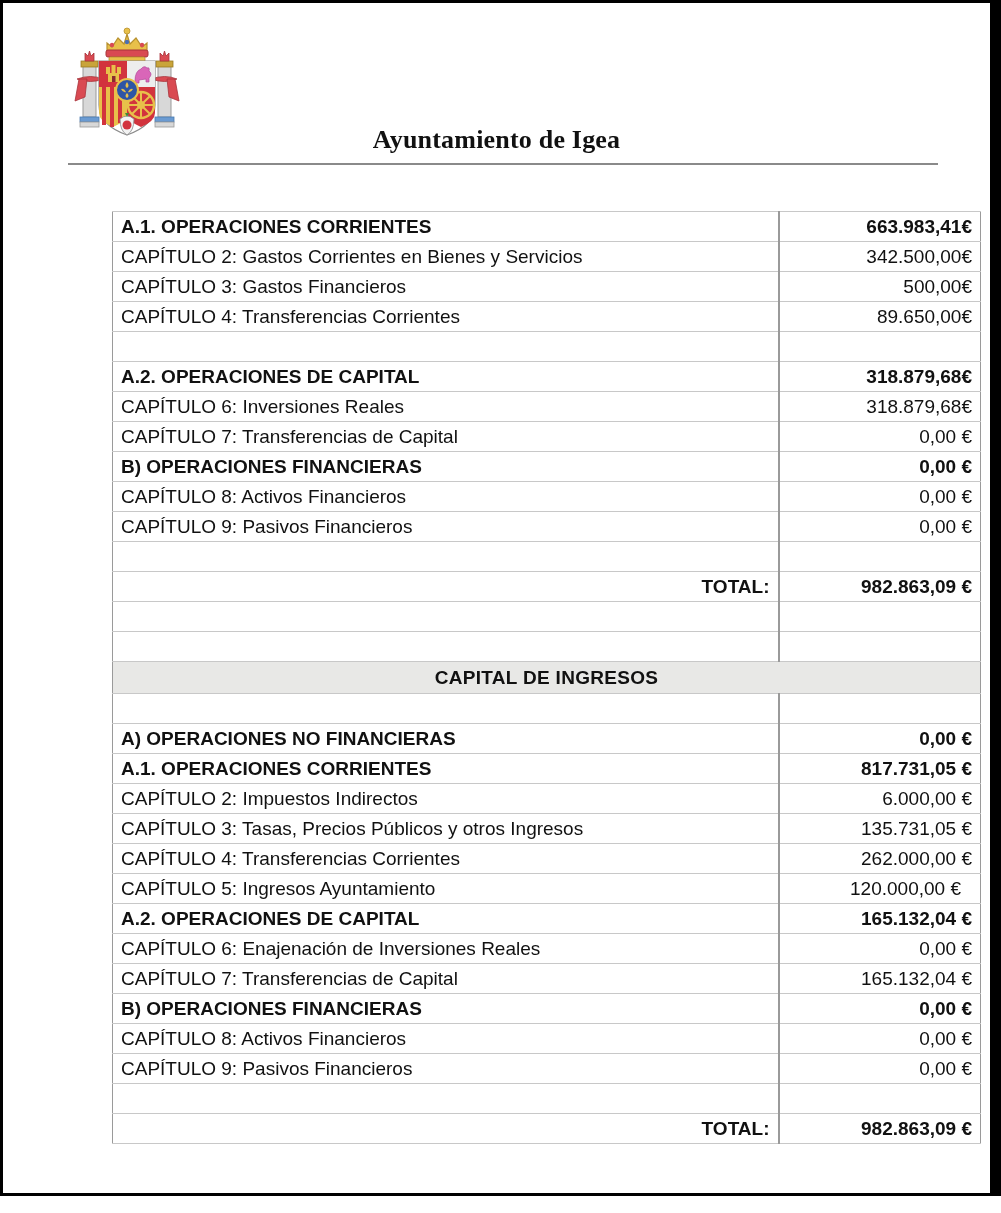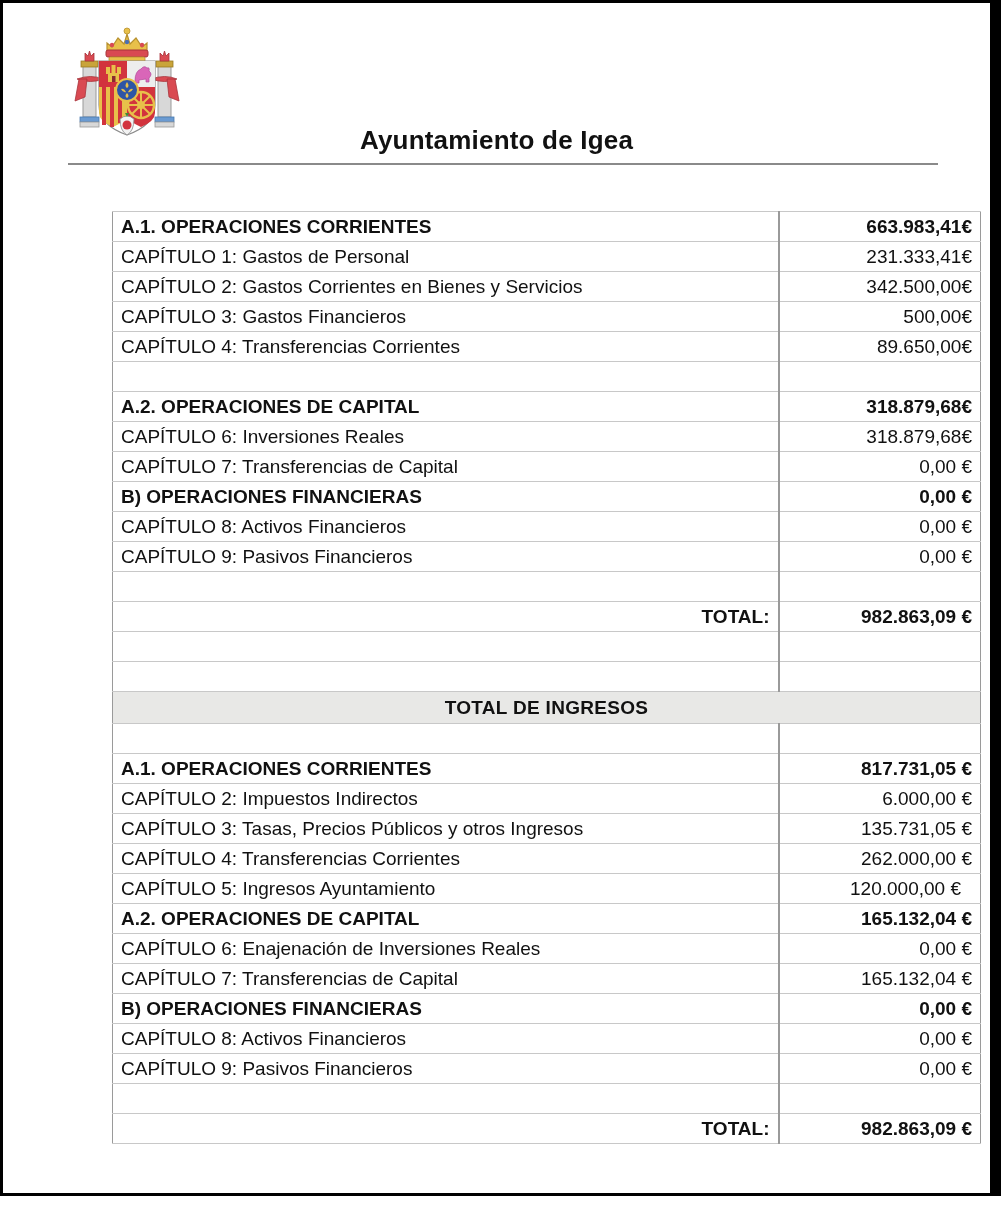--- a/index.html
+++ b/index.html
@@ -52,20 +52,21 @@
     right: 11px;
     bottom: 20px;
     background: #ffffff;
     overflow: hidden;
   }
 
   
   .header {
     position: relative;
     height: 160px;
+    font-family: Liberation Serif, serif;
   }
 
   .crest {
     position: absolute;
     left: 62px;
     top: 14px;
     width: 124px;
     height: 124px;
   }
   .crest svg { display: block; width: 100%; height: 100%; }
@@ -252,24 +253,20 @@
         <colgroup>
           <col class="c-label">
           <col class="c-amount">
         </colgroup>
         <tbody id="tbody">
             <tr class="bold">
               <td class="label">A.1. OPERACIONES CORRIENTES</td>
               <td class="amount">663.983,41€</td>
             </tr>
             <tr>
-              <td class="label">CAPÍTULO 1: Gastos de Personal</td>
-              <td class="amount">231.333,41€</td>
-            </tr>
-            <tr>
               <td class="label">CAPÍTULO 2: Gastos Corrientes en Bienes y Servicios</td>
               <td class="amount">342.500,00€</td>
             </tr>
             <tr>
               <td class="label">CAPÍTULO 3: Gastos Financieros</td>
               <td class="amount">500,00€</td>
             </tr>
             <tr>
               <td class="label">CAPÍTULO 4: Transferencias Corrientes</td>
               <td class="amount">89.650,00€</td>
@@ -312,25 +309,29 @@
             </tr>
             <tr class="spacer">
               <td class="label">&nbsp;</td>
               <td class="amount">&nbsp;</td>
             </tr>
             <tr class="spacer">
               <td class="label">&nbsp;</td>
               <td class="amount">&nbsp;</td>
             </tr>
             <tr>
-              <td class="section-head" colspan="2">TOTAL DE INGRESOS</td>
+              <td class="section-head" colspan="2">CAPITAL DE INGRESOS</td>
             </tr>
             <tr class=" spacer">
               <td class="label">&nbsp;</td>
               <td class="amount">&nbsp;</td>
+            </tr>
+            <tr class="bold">
+              <td class="label">A) OPERACIONES NO FINANCIERAS</td>
+              <td class="amount">0,00 €</td>
             </tr>
             <tr class="bold">
               <td class="label">A.1. OPERACIONES CORRIENTES</td>
               <td class="amount">817.731,05 €</td>
             </tr>
             <tr>
               <td class="label">CAPÍTULO 2: Impuestos Indirectos</td>
               <td class="amount">6.000,00 €</td>
             </tr>
             <tr>

